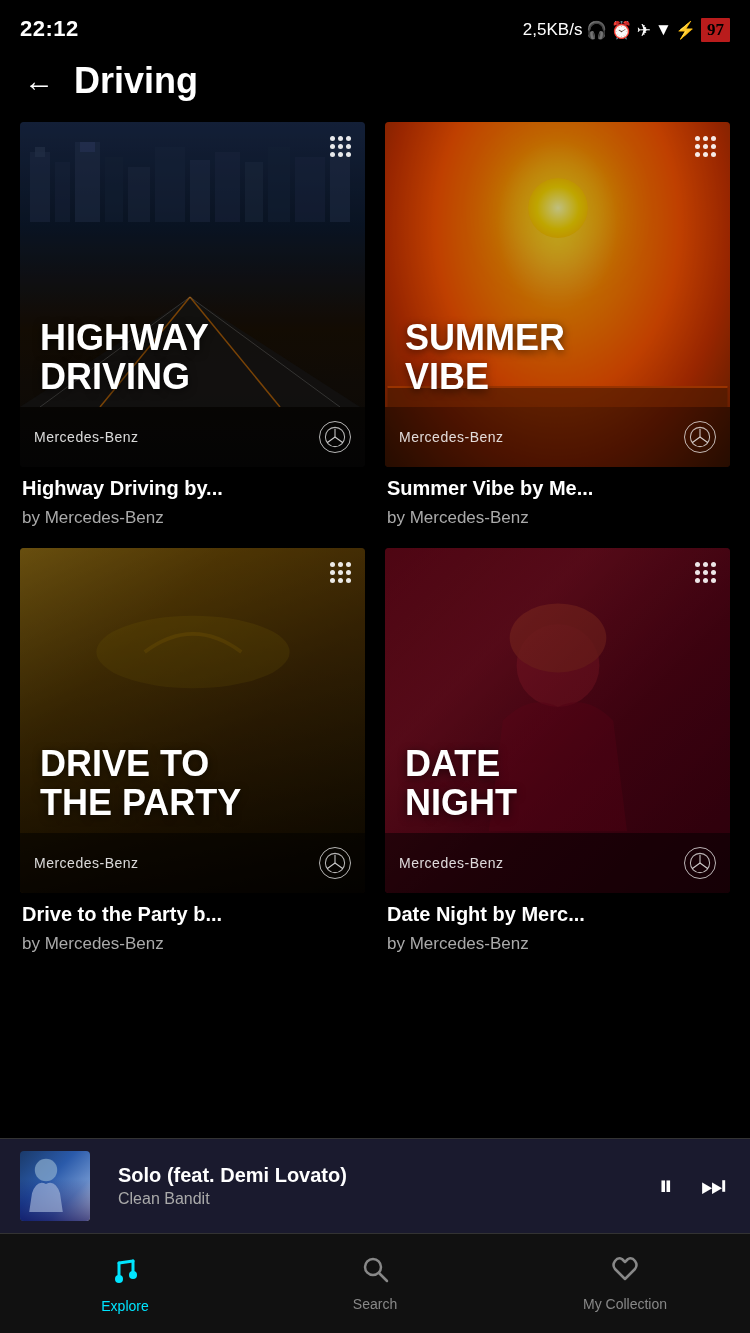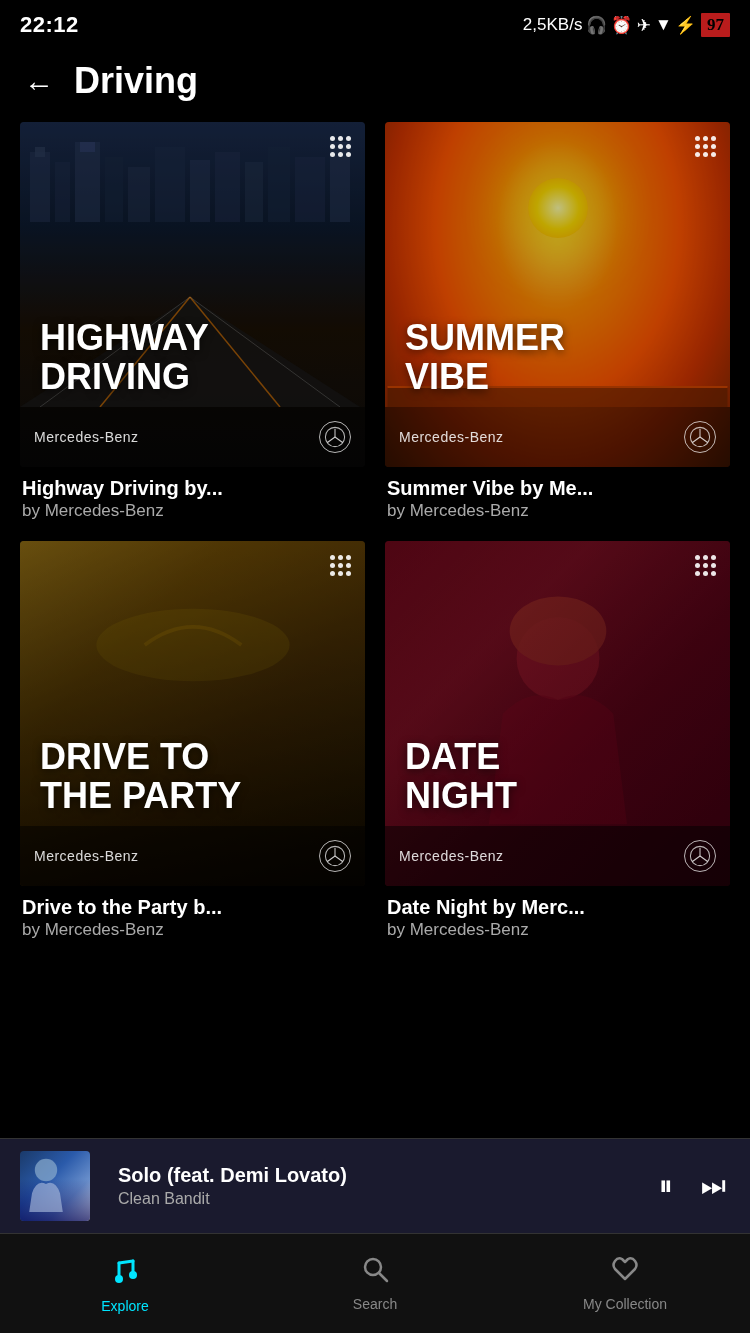--- a/index.html
+++ b/index.html
@@ -11,22 +11,22 @@
       width: 750px;
       min-height: 1333px;
       position: relative;
       overflow-x: hidden;
     }
 
     
     .status-bar {
       display: flex;
       justify-content: space-between;
-      align-items: center;
-      padding: 16px 20px;
+      align-items: flex-end;
+      padding: 8px 20px;
       height: 50px;
     }
     .status-left {
       font-size: 22px;
       font-weight: 600;
       letter-spacing: 0.5px;
     }
     .status-right {
       display: flex;
       align-items: center;
@@ -199,21 +199,21 @@
       font-size: 20px;
       font-weight: 700;
       color: #fff;
       white-space: nowrap;
       overflow: hidden;
       text-overflow: ellipsis;
     }
     .card-subtitle {
       font-size: 17px;
       color: #aaa;
-      margin-top: 1px;
+      margin-top: 8px;
     }
 
     
     .now-playing {
       position: fixed;
       bottom: 100px;
       left: 0;
       right: 0;
       width: 750px;
       background: #1a1a2e;

